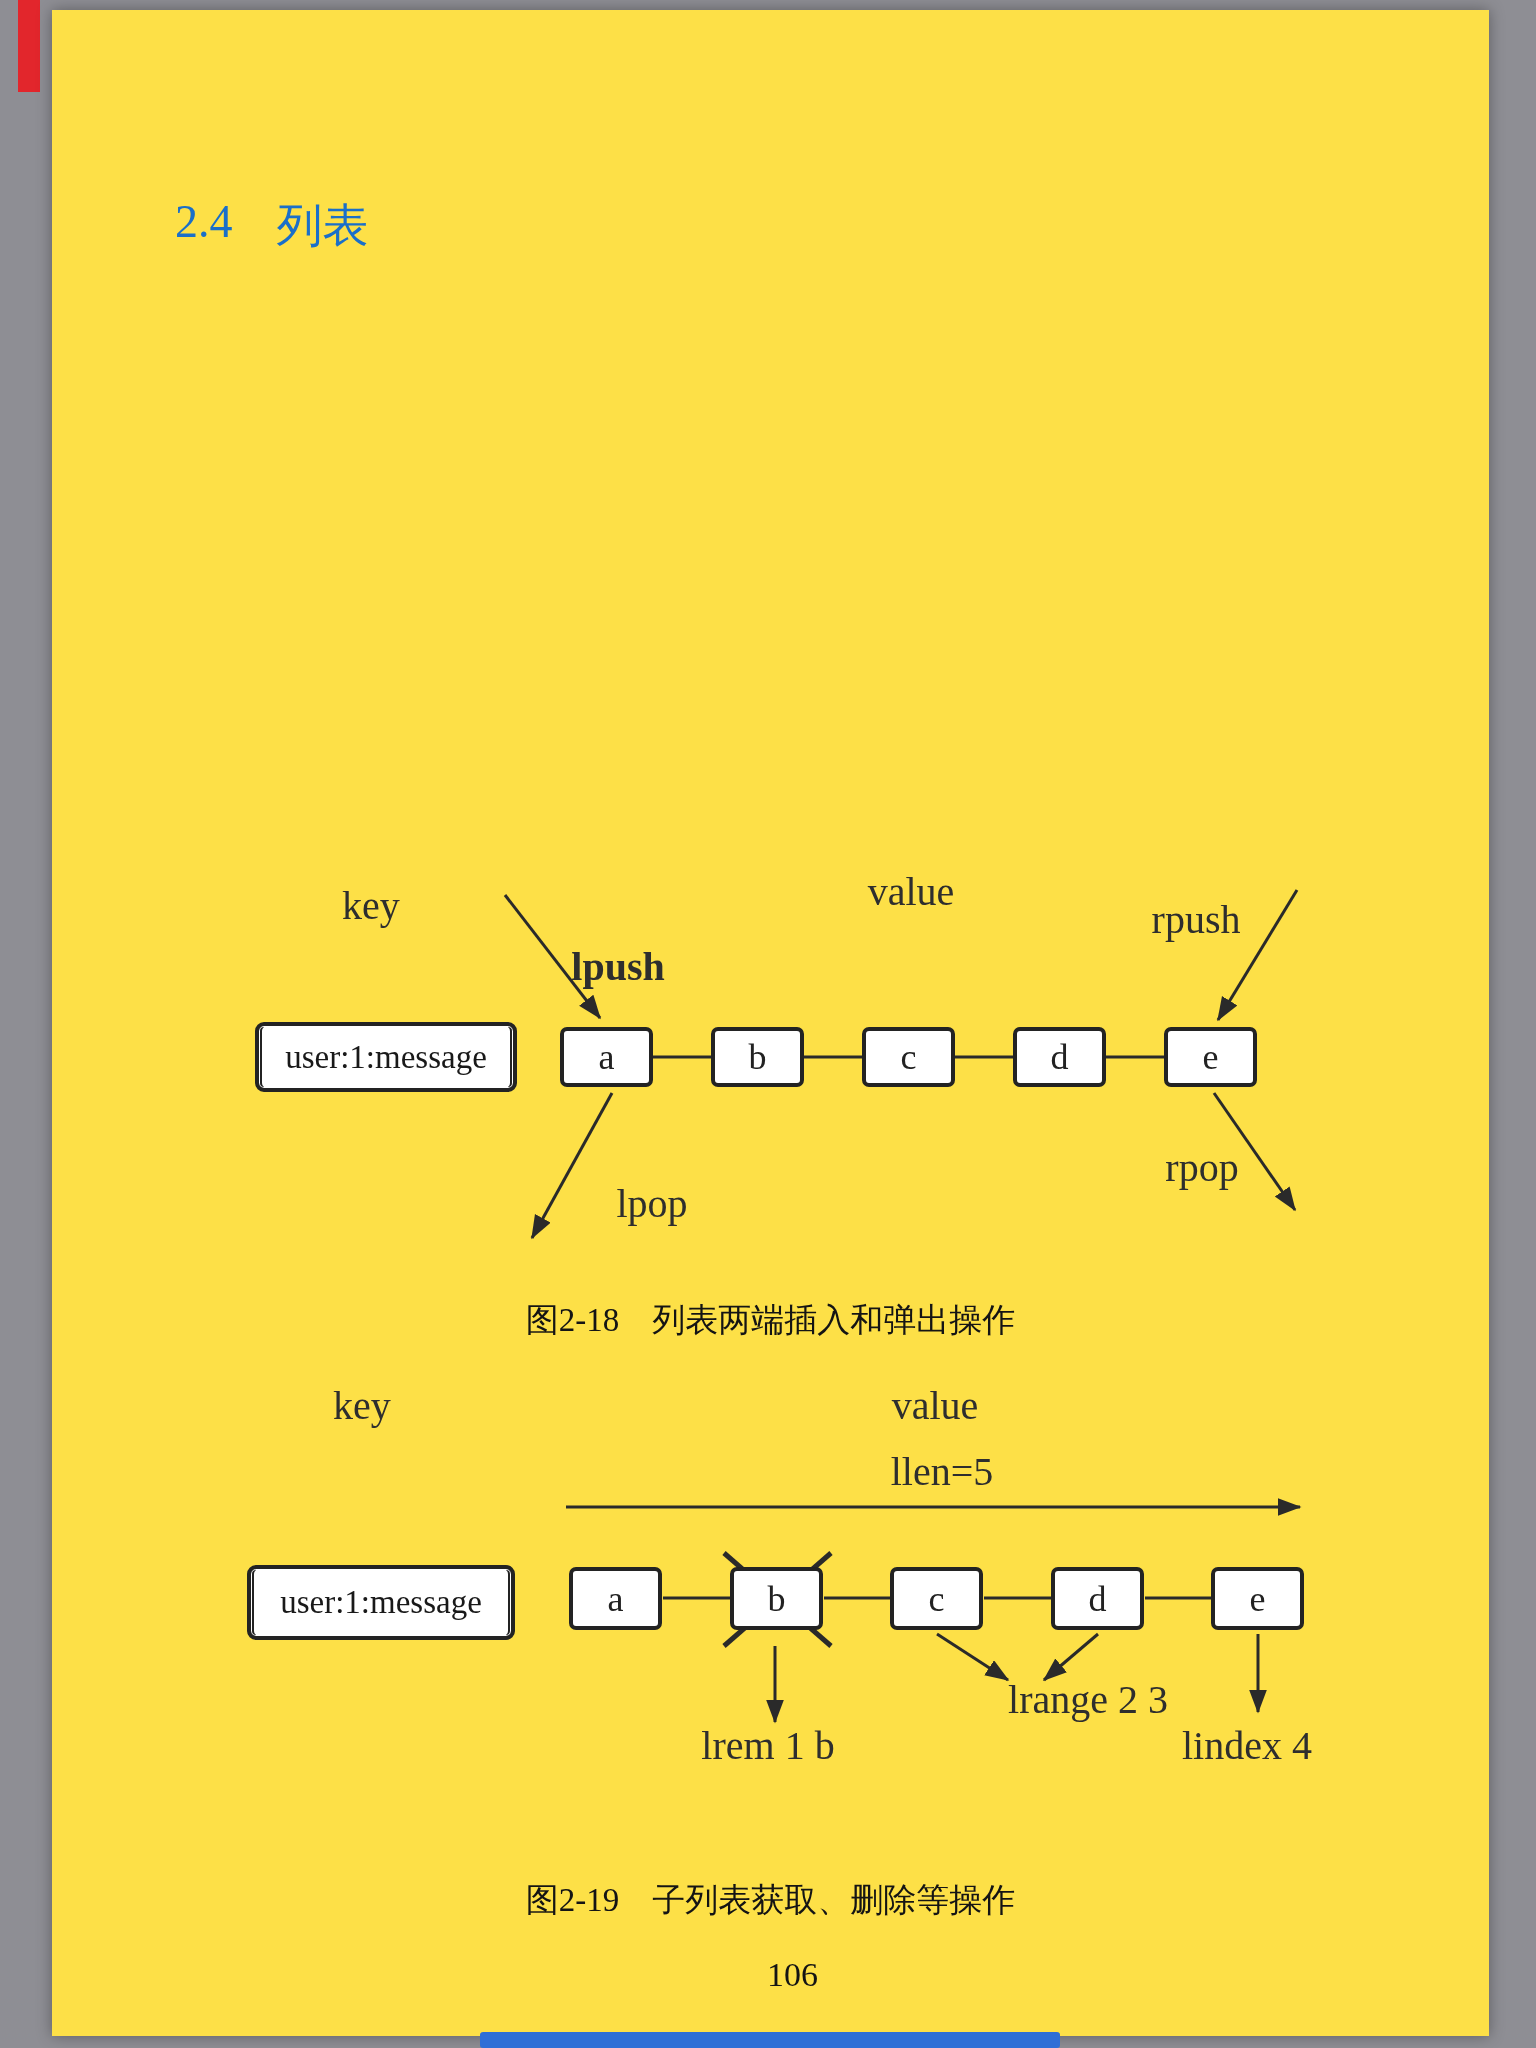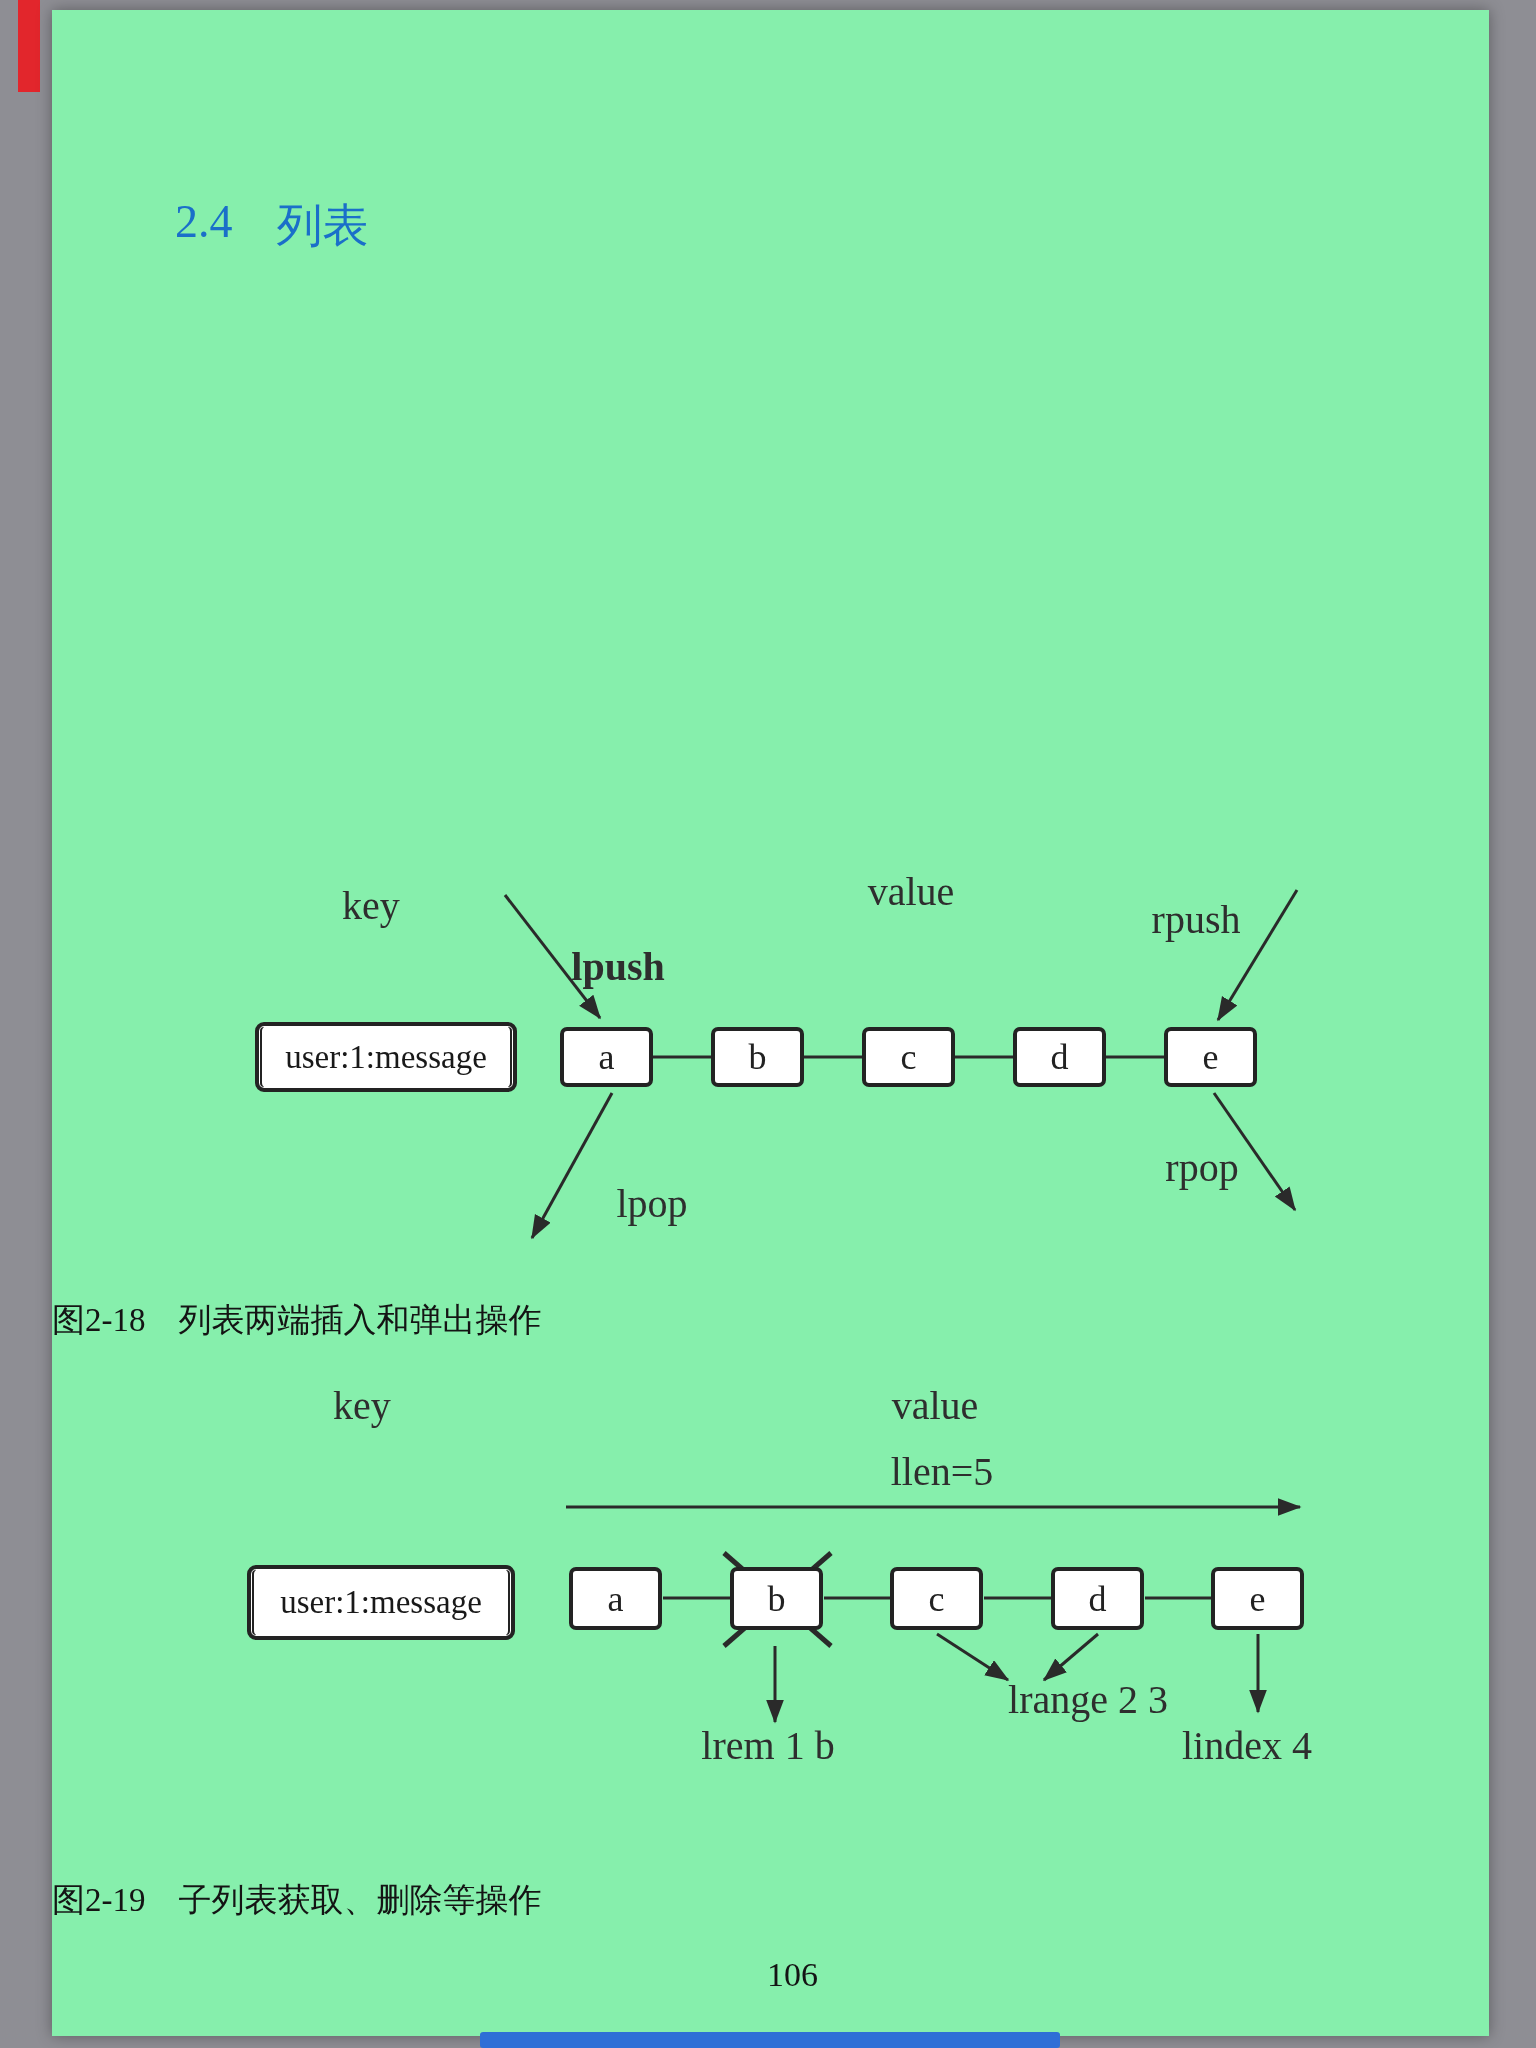--- a/index.html
+++ b/index.html
@@ -1,35 +1,35 @@
 <!DOCTYPE html>
 <html><head>
 <meta charset="utf-8">
 <style>
   html,body{margin:0;padding:0;}
   body{width:1536px;height:2048px;background:#8e8e94;position:relative;overflow:hidden;
        font-family:"Liberation Serif",serif;}
-  .page{position:absolute;left:52px;top:10px;width:1437px;height:2026px;background:#86efac;
+  .page{position:absolute;left:52px;top:10px;width:1437px;height:2026px;background:#fde047;
         box-shadow:0 0 14px rgba(0,0,0,.35);}
   
   .heading{position:absolute;left:123px;top:185px;font-size:46px;color:#1a6fc9;
            display:flex;gap:44px;white-space:nowrap;}
   
   .para{position:absolute;left:115px;top:312px;width:915px;font-size:28px;line-height:75px;
         color:#141414;text-align:justify;text-indent:78px;margin:0;}
   
   .fig-svg{position:absolute;left:0;top:0;pointer-events:none;}
   .lbl{position:absolute;transform:translateX(-50%);font-size:40px;color:#2e2e2e;white-space:nowrap;}
   .ebox{position:absolute;width:93px;height:60px;border:4px solid #232323;border-radius:7px;
         background:#fff;display:flex;align-items:center;justify-content:center;
         font-size:36px;color:#222;box-sizing:border-box;}
   .kbox{position:absolute;border:4px solid #232323;border-radius:9px;background:#fff;
         display:flex;align-items:center;justify-content:center;font-size:33px;color:#191919;
         box-sizing:border-box;box-shadow:inset 0 0 0 1px #fff, inset 3px 0 0 #232323, inset -3px 0 0 #232323;margin-left:25px;}
-  .caption{position:absolute;left:0;width:1437px;font-size:33px;color:#141414;white-space:pre;}
+  .caption{position:absolute;left:0;width:1437px;text-align:center;font-size:33px;color:#141414;white-space:pre;}
   .pagenum{position:absolute;left:0;top:1946px;width:1437px;text-align:center;font-size:34px;color:#141414;margin-left:22px;}
   
   .ribbon{position:absolute;left:18px;top:0;width:22px;height:92px;background:#e2262c;}
   .progress{position:absolute;left:480px;top:2032px;width:580px;height:16px;background:#2e6fd6;border-radius:3px;}
 </style>
 </head>
 <body>
 
 <div class="ribbon"></div>
 

